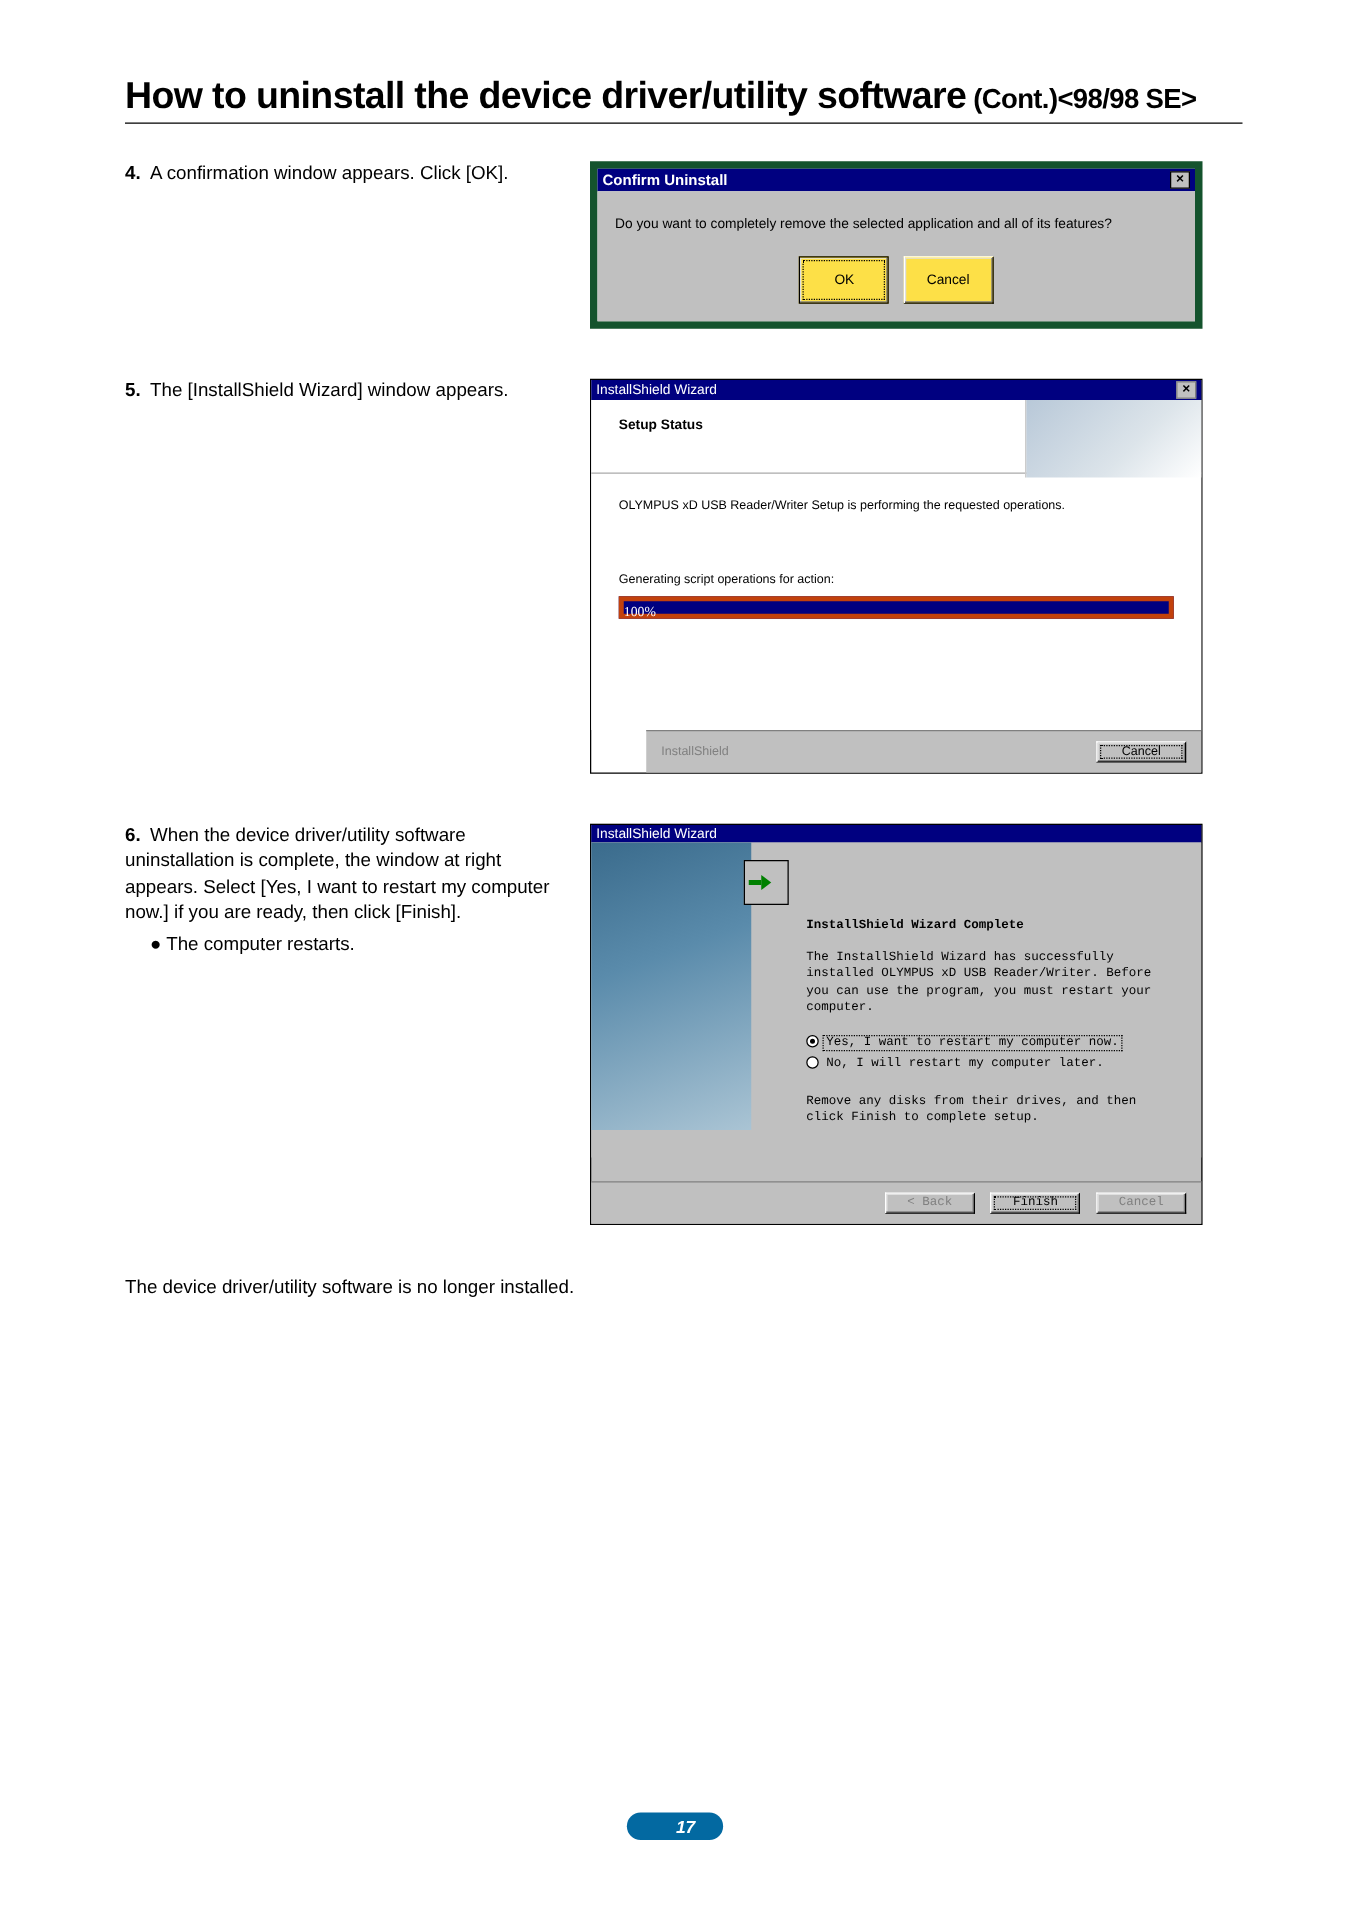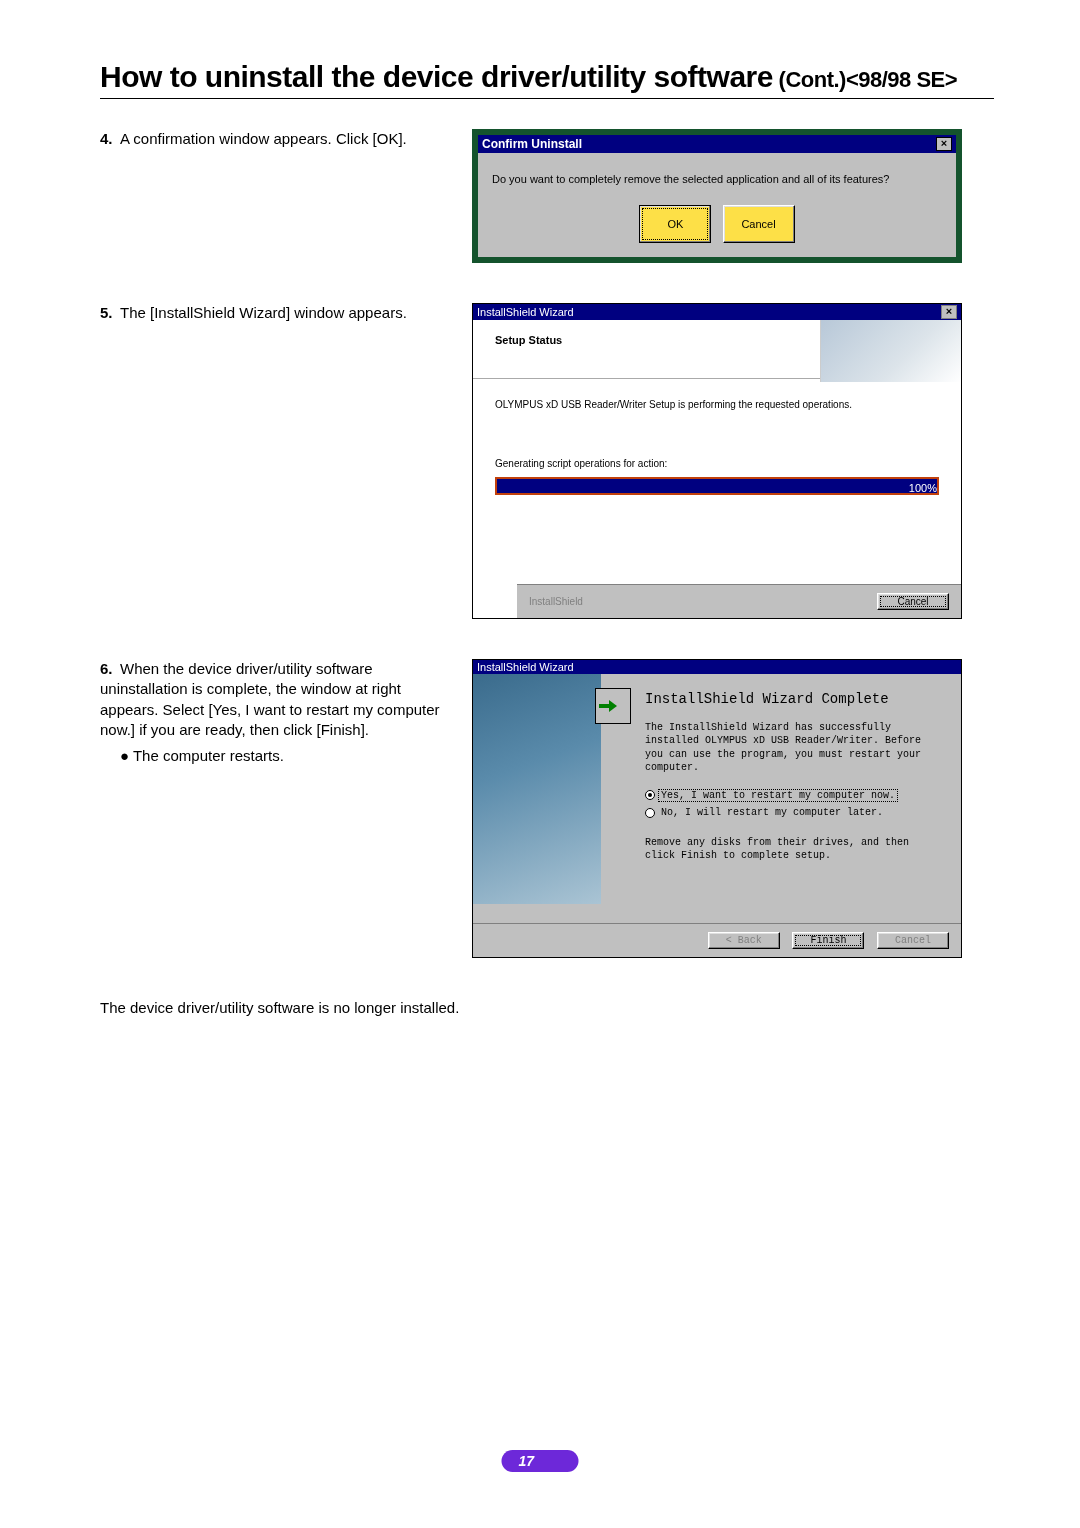--- a/index.html
+++ b/index.html
@@ -186,24 +186,25 @@
   }
   .dlg2-subline {
     font-size: 10px;
     margin-bottom: 8px;
   }
   .progress-bar {
     height: 18px;
     background: #000080;
     color: #fff;
     font-size: 11px;
-    text-align: right;
+    text-align: left;
     line-height: 18px;
-    border: 2px solid #c2410c;
-    box-sizing: border-box;
+    border: 4px solid #c2410c;
+    box-sizing: border-box;
+    font-family: Liberation Serif, serif;
   }
   .dlg2-footer {
     background: #c0c0c0;
     padding: 8px 12px;
     border-top: 1px solid #808080;
     display: flex;
     align-items: center;
     margin-left: 44px;
   }
   .dlg2-footer .brand {
@@ -285,23 +286,24 @@
     width: 10px; height: 4px;
     background: #008000;
   }
   .dlg3-main {
     flex: 1;
     padding: 16px 16px 10px 44px;
     font-size: 10px;
     line-height: 1.35;
   }
   .dlg3-heading {
-    font-weight: normal;
-    font-size: 14px;
+    font-weight: bold;
+    font-size: 10px;
     margin-bottom: 12px;
+    margin-top: 44px;
   }
   .dlg3-paragraph { margin-bottom: 14px; }
   .radio-line {
     margin: 4px 0;
     white-space: nowrap;
   }
   .radio-dot {
     display: inline-block;
     width: 10px; height: 10px;
     border: 1px solid #000;
@@ -335,26 +337,26 @@
   }
 
   
   .page-badge {
     position: absolute;
     bottom: 56px;
     left: 50%;
     transform: translateX(-50%);
     width: 60px;
     height: 22px;
-    background: #6d28d9;
+    background: #0369a1;
     color: #fff;
     font-style: italic;
     font-weight: bold;
     font-size: 14px;
-    text-align: left;
+    text-align: center;
     line-height: 22px;
     border-radius: 11px;
     padding-left: 17px;
   }
 </style>
 </head>
 <body>
 
 <div class="page">
 

